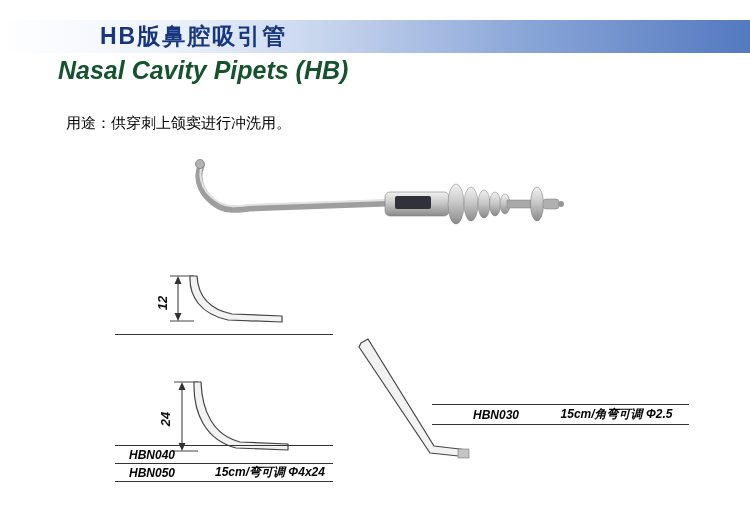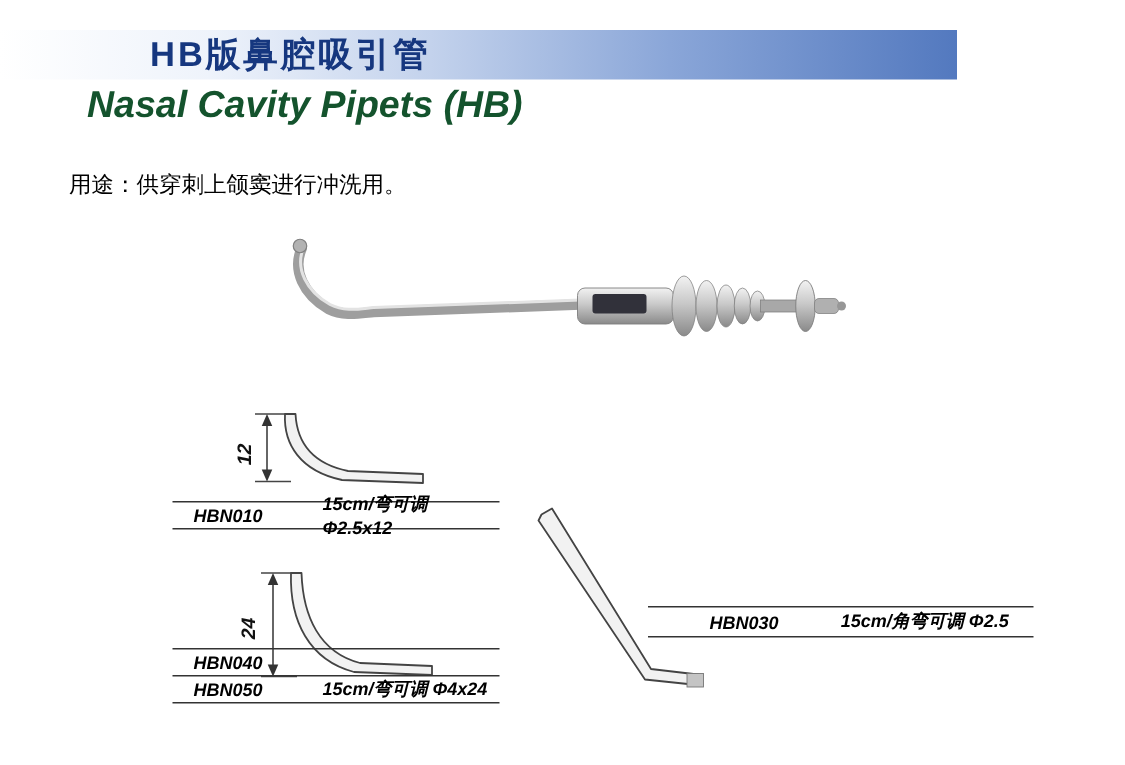--- a/index.html
+++ b/index.html
@@ -1,48 +1,48 @@
 <!DOCTYPE html>
 <html><head>
 <meta charset="utf-8">
 <style>
   html,body{margin:0;padding:0;background:#ffffff;}
   .page{
     position:relative;width:750px;height:510px;background:#ffffff;overflow:hidden;
     font-family:"Liberation Sans",sans-serif;
   }
   .banner{
-    position:absolute;left:0;top:20px;width:638px;height:33px;
+    position:absolute;left:0;top:20px;width:750px;height:33px;
     background:linear-gradient(90deg,#ffffff 0%,#eef3fb 22%,#c3d2ec 45%,#8aa6d8 70%,#5379bf 100%);
   }
   .title-zh{
     position:absolute;left:100px;top:0;margin:0;line-height:33px;
     font-size:23px;font-weight:bold;letter-spacing:2px;color:#16377f;
     font-family:"Liberation Sans",sans-serif;
   }
   .title-en{
     position:absolute;left:58px;top:56px;margin:0;
     font-size:25px;font-style:italic;font-weight:bold;color:#14532d;
     font-family:"Liberation Sans",sans-serif;
   }
   .usage{
-    position:absolute;left:46px;top:114px;margin:0;
+    position:absolute;left:66px;top:114px;margin:0;
     font-size:15px;color:#000;
   }
   .instrument{position:absolute;left:175px;top:150px;}
   .drawing-small{position:absolute;left:120px;top:265px;}
   .drawing-large{position:absolute;left:120px;top:373px;}
   .drawing-angled{position:absolute;left:340px;top:330px;}
   .spec-table{position:absolute;border-top:1px solid #333;}
   .spec-table .row{
     display:flex;align-items:center;border-bottom:1px solid #333;
     font-style:italic;font-weight:bold;font-size:12px;color:#000;
   }
   .t1{left:115px;top:334px;width:218px;}
-  .t2{left:115px;top:432px;width:218px;}
+  .t2{left:115px;top:445px;width:218px;}
   .t3{left:432px;top:404px;width:257px;}
   .t1 .row,.t2 .row{height:17px;}
   .t3 .row{height:19px;text-align:center;}
   .code{width:86px;padding-left:14px;}
   .t3 .code{width:96px;padding-left:16px;}
   .spec{flex:1;}
   .dim-label{
     font-style:italic;font-weight:bold;font-size:13px;fill:#111;
     font-family:"Liberation Sans",sans-serif;
   }
@@ -93,24 +93,20 @@
     <line x1="50" y1="11" x2="74" y2="11" stroke="#444" stroke-width="1"></line>
     <line x1="50" y1="56" x2="74" y2="56" stroke="#444" stroke-width="1"></line>
     <line x1="58" y1="18" x2="58" y2="49" stroke="#333" stroke-width="1"></line>
     <polygon points="58,11 54.5,19 61.5,19" fill="#333"></polygon>
     <polygon points="58,56 54.5,48 61.5,48" fill="#333"></polygon>
     <text class="dim-label" x="47" y="38" text-anchor="middle" transform="rotate(-90 47 38)">12</text>
     <path d="M 70 11 L 77 11 C 78 30 88 44 112 49 L 162 51 L 162 57 L 108 55 C 80 49 69 31 70 11 Z" fill="#f2f2f2" stroke="#444" stroke-width="1.2" stroke-linejoin="round"></path>
   </svg>
 
   <div class="spec-table t1">
-    <div class="row">
-      <span class="code">HBN010</span>
-      <span class="spec">15cm/弯可调 Φ2.5x12</span>
-    </div>
   </div>
 
   <svg class="drawing-large" width="180" height="100" viewBox="0 0 180 100">
     <line x1="54" y1="9" x2="78" y2="9" stroke="#444" stroke-width="1"></line>
     <line x1="54" y1="78" x2="78" y2="78" stroke="#444" stroke-width="1"></line>
     <line x1="62" y1="16" x2="62" y2="71" stroke="#333" stroke-width="1"></line>
     <polygon points="62,9 58.5,17 65.5,17" fill="#333"></polygon>
     <polygon points="62,78 58.5,70 65.5,70" fill="#333"></polygon>
     <text class="dim-label" x="50" y="46" text-anchor="middle" transform="rotate(-90 50 46)">24</text>
     <path d="M 74 9 L 81 9 C 82 38 93 62 120 69 L 168 71 L 168 77 L 116 75 C 86 67 73 41 74 9 Z" fill="#f2f2f2" stroke="#444" stroke-width="1.2" stroke-linejoin="round"></path>

